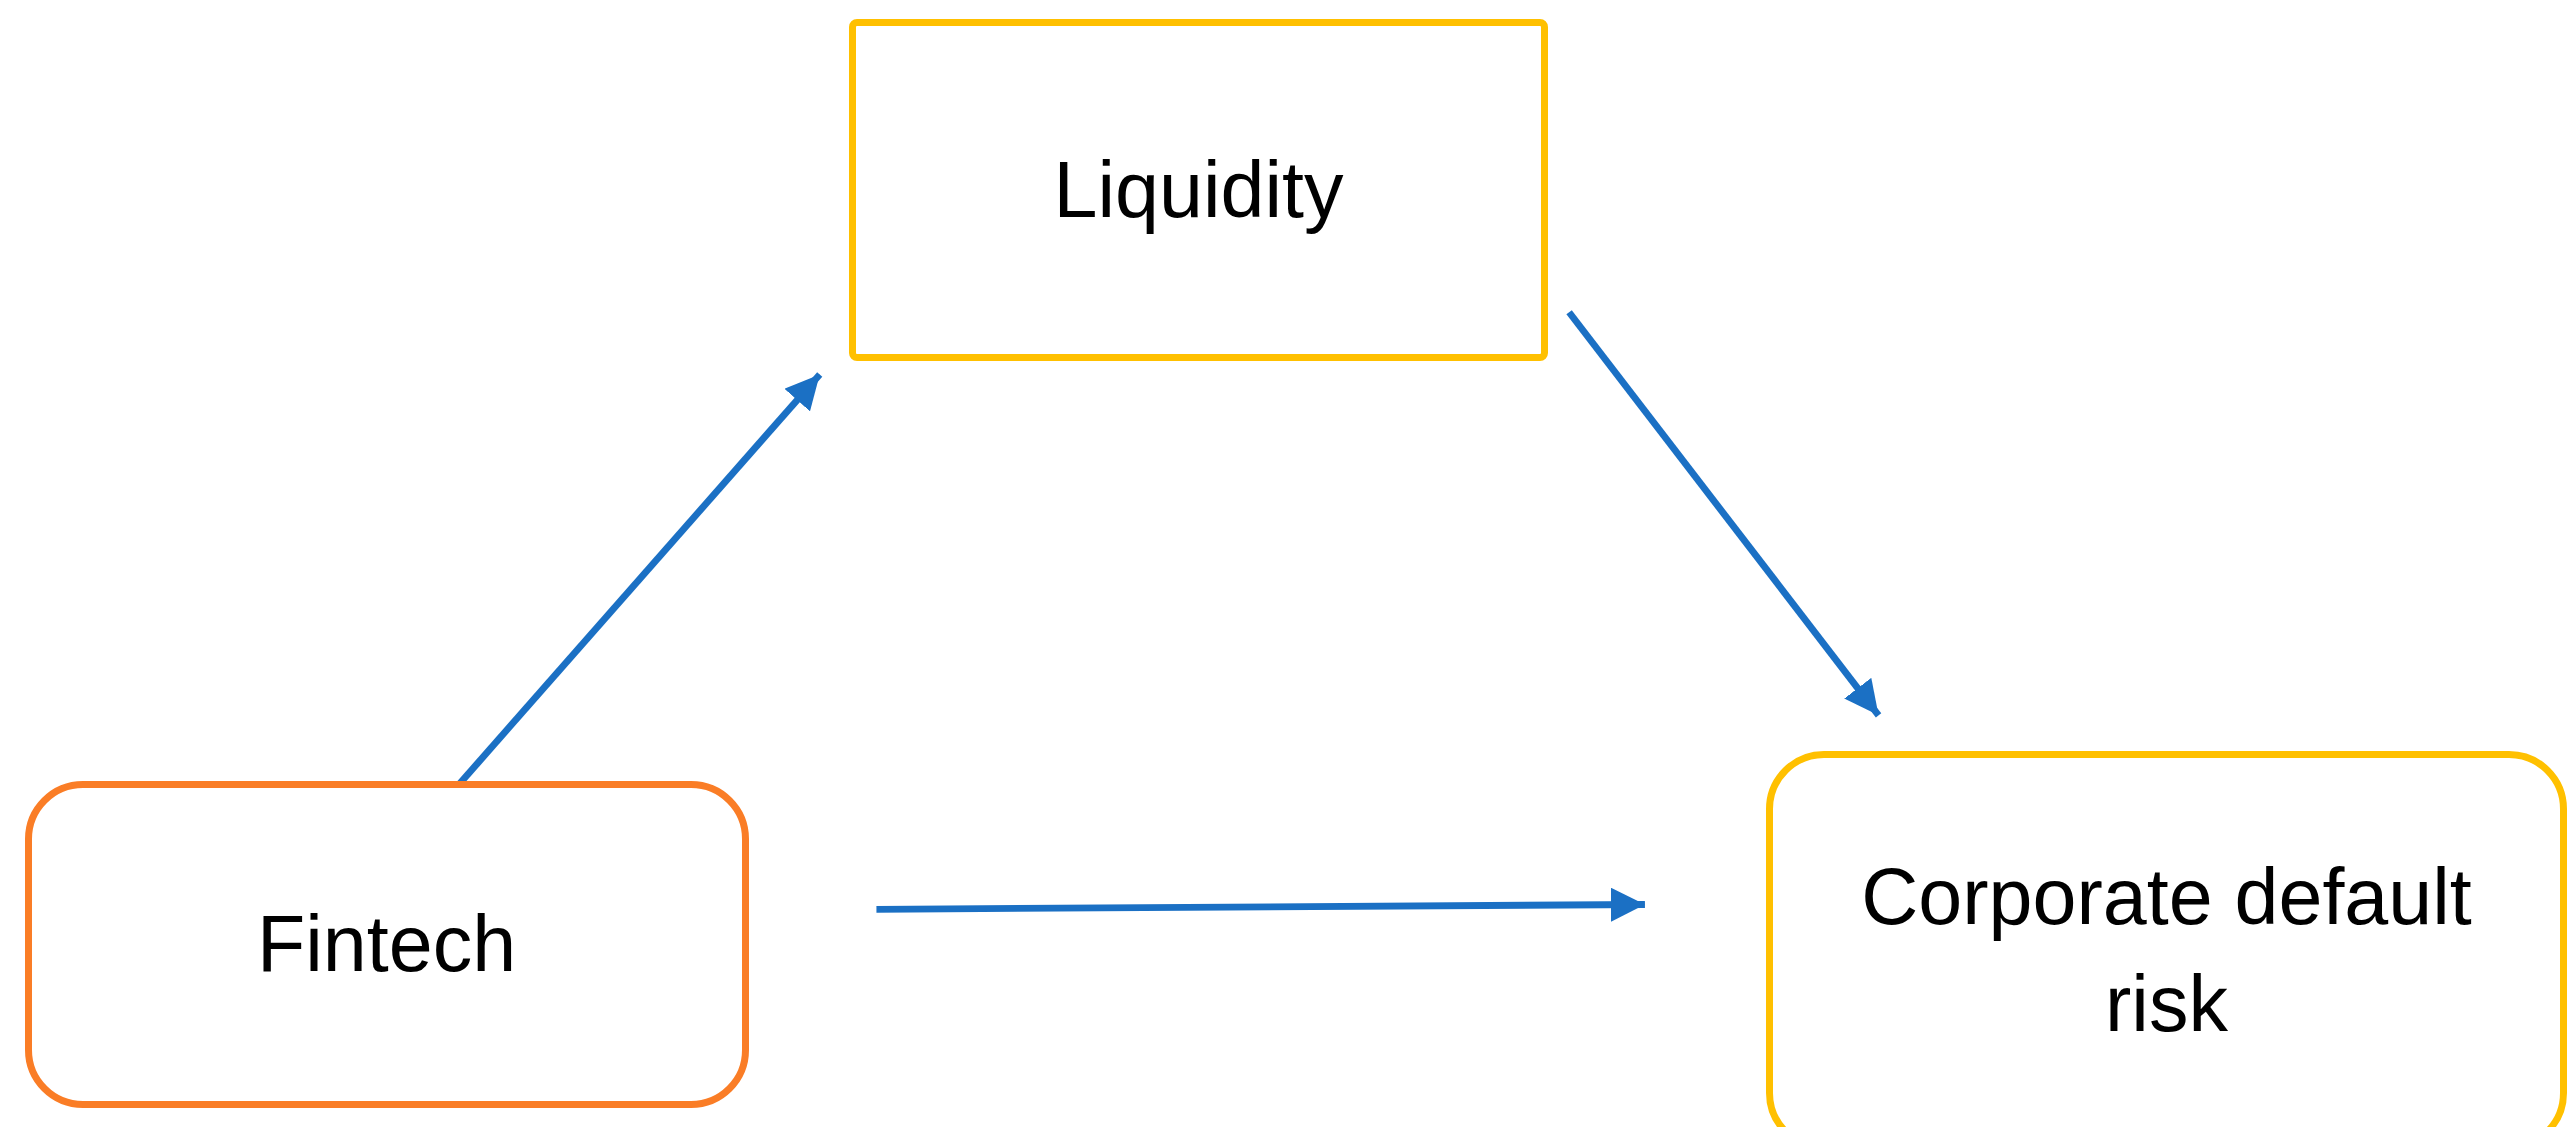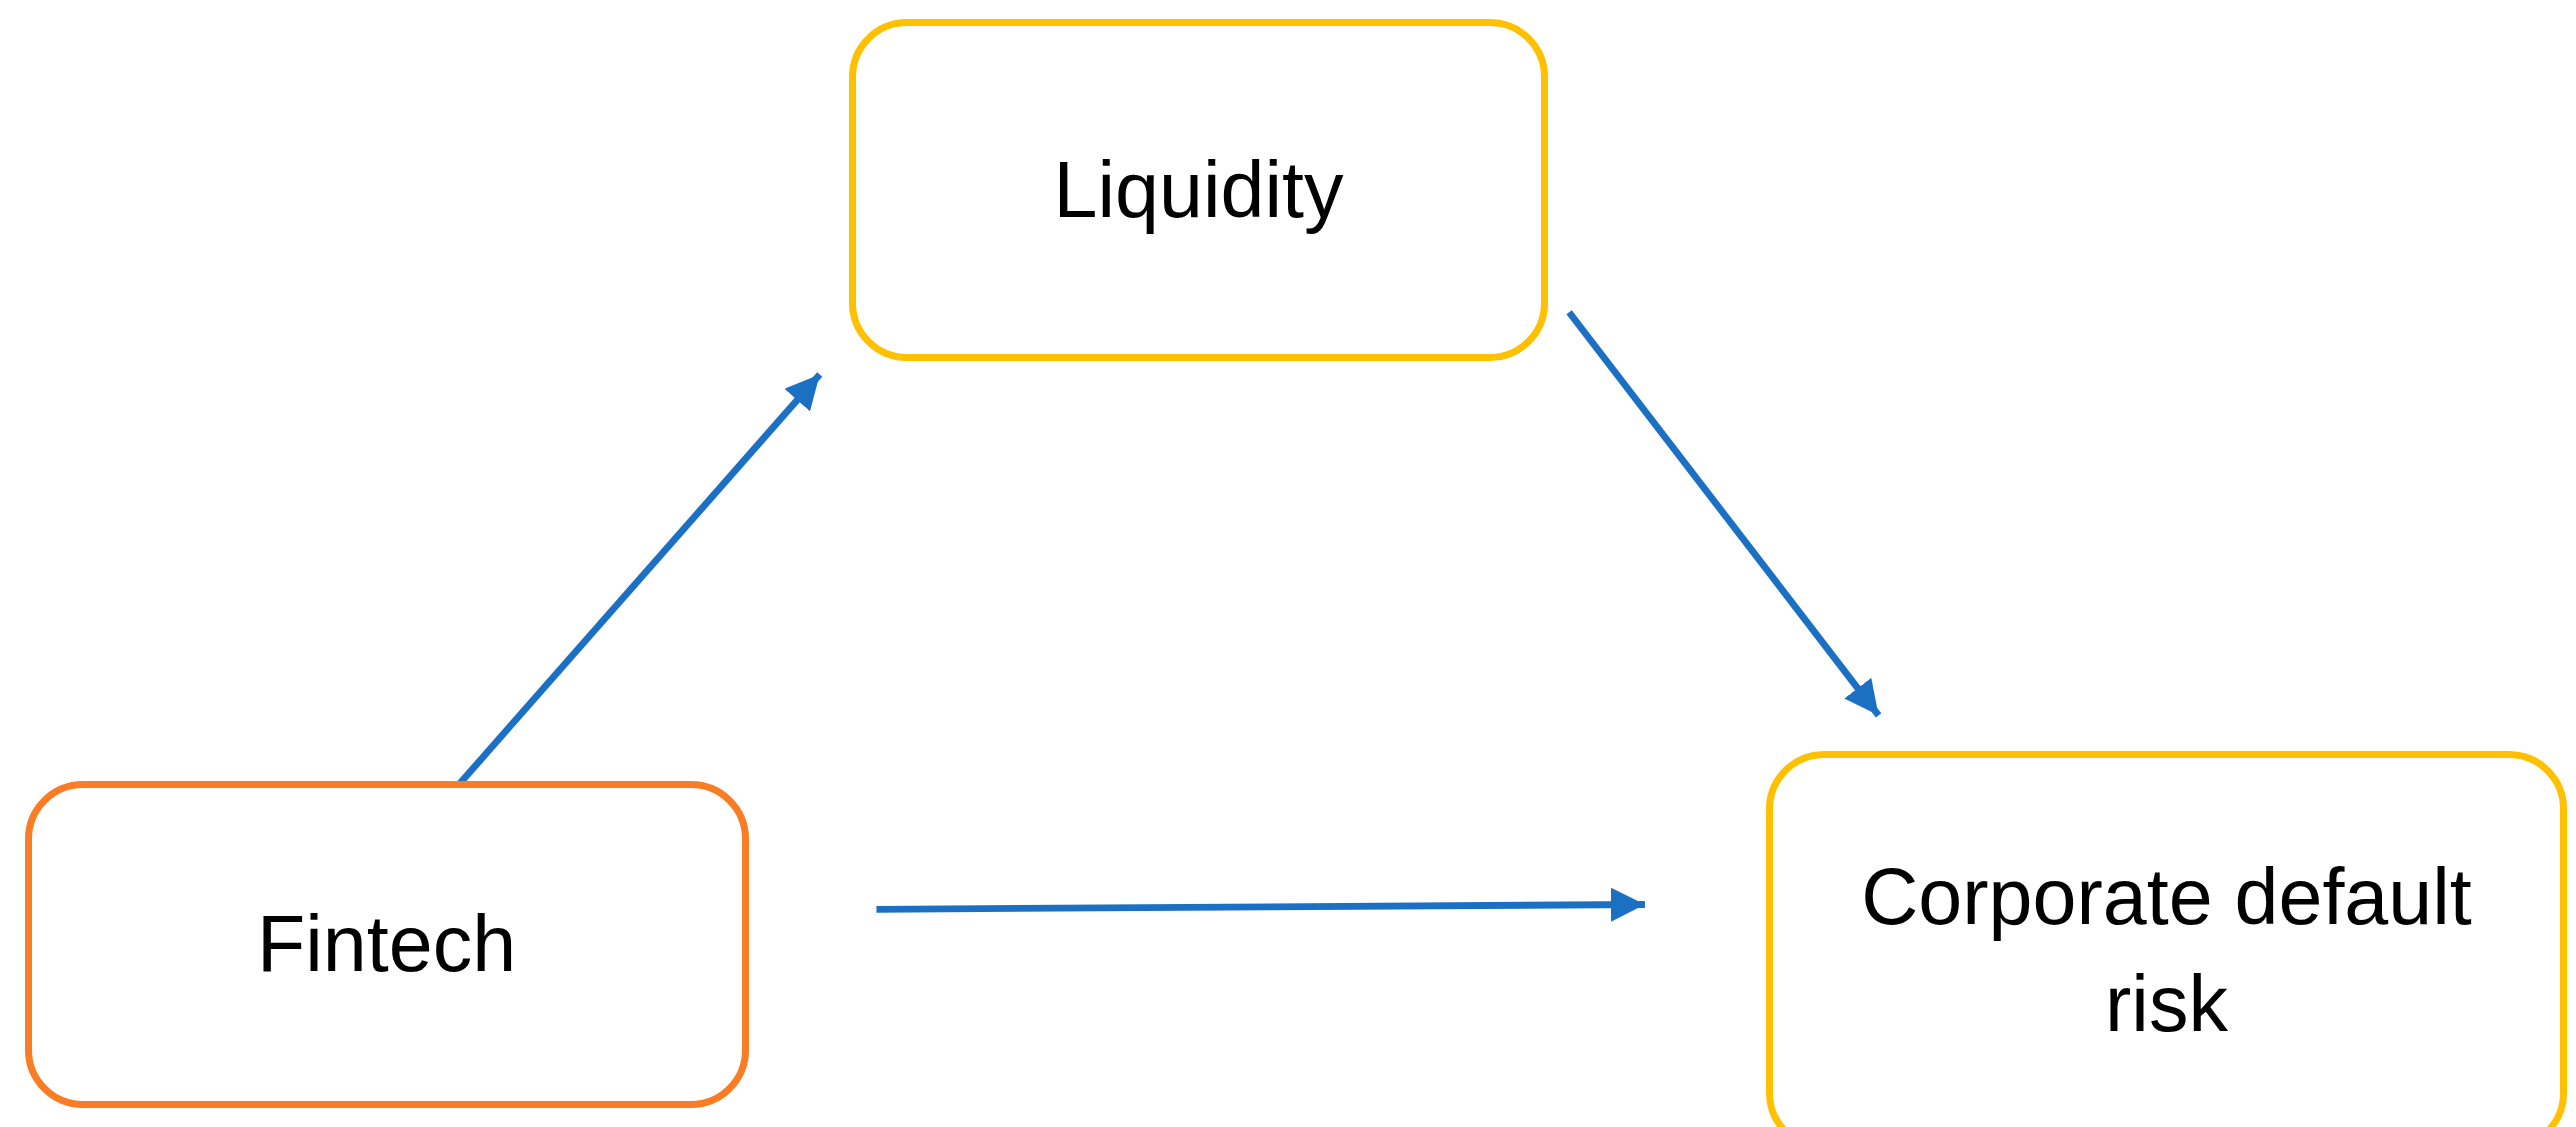--- a/index.html
+++ b/index.html
@@ -69,21 +69,21 @@
       </marker>
     </defs>
 
     <line x1="665" y1="1156" x2="1200" y2="548" stroke-width="10" marker-end="url(#arrowhead)" stroke="#1B70C4"></line>
 
     <line x1="2297" y1="457" x2="2750" y2="1047" stroke-width="10" marker-end="url(#arrowhead)" stroke="#1B70C4"></line>
 
     <line x1="1283" y1="1331" x2="2408" y2="1324" stroke-width="10" marker-end="url(#arrowhead)" stroke="#1B70C4"></line>
   </svg>
 
-  <div class="node" id="node-liquidity" style="border-color: rgb(255, 192, 0);">
+  <div class="node" id="node-liquidity" style="border-color: rgb(255, 192, 0); border-radius: 8px;">
     <span>Liquidity</span>
   </div>
 
   <div class="node" id="node-fintech" style="border-color: rgb(250, 125, 38);">
     <span>Fintech</span>
   </div>
 
   <div class="node" id="node-corporate" style="border-color: rgb(255, 192, 0);">
     <span>Corporate default risk</span>
   </div>

